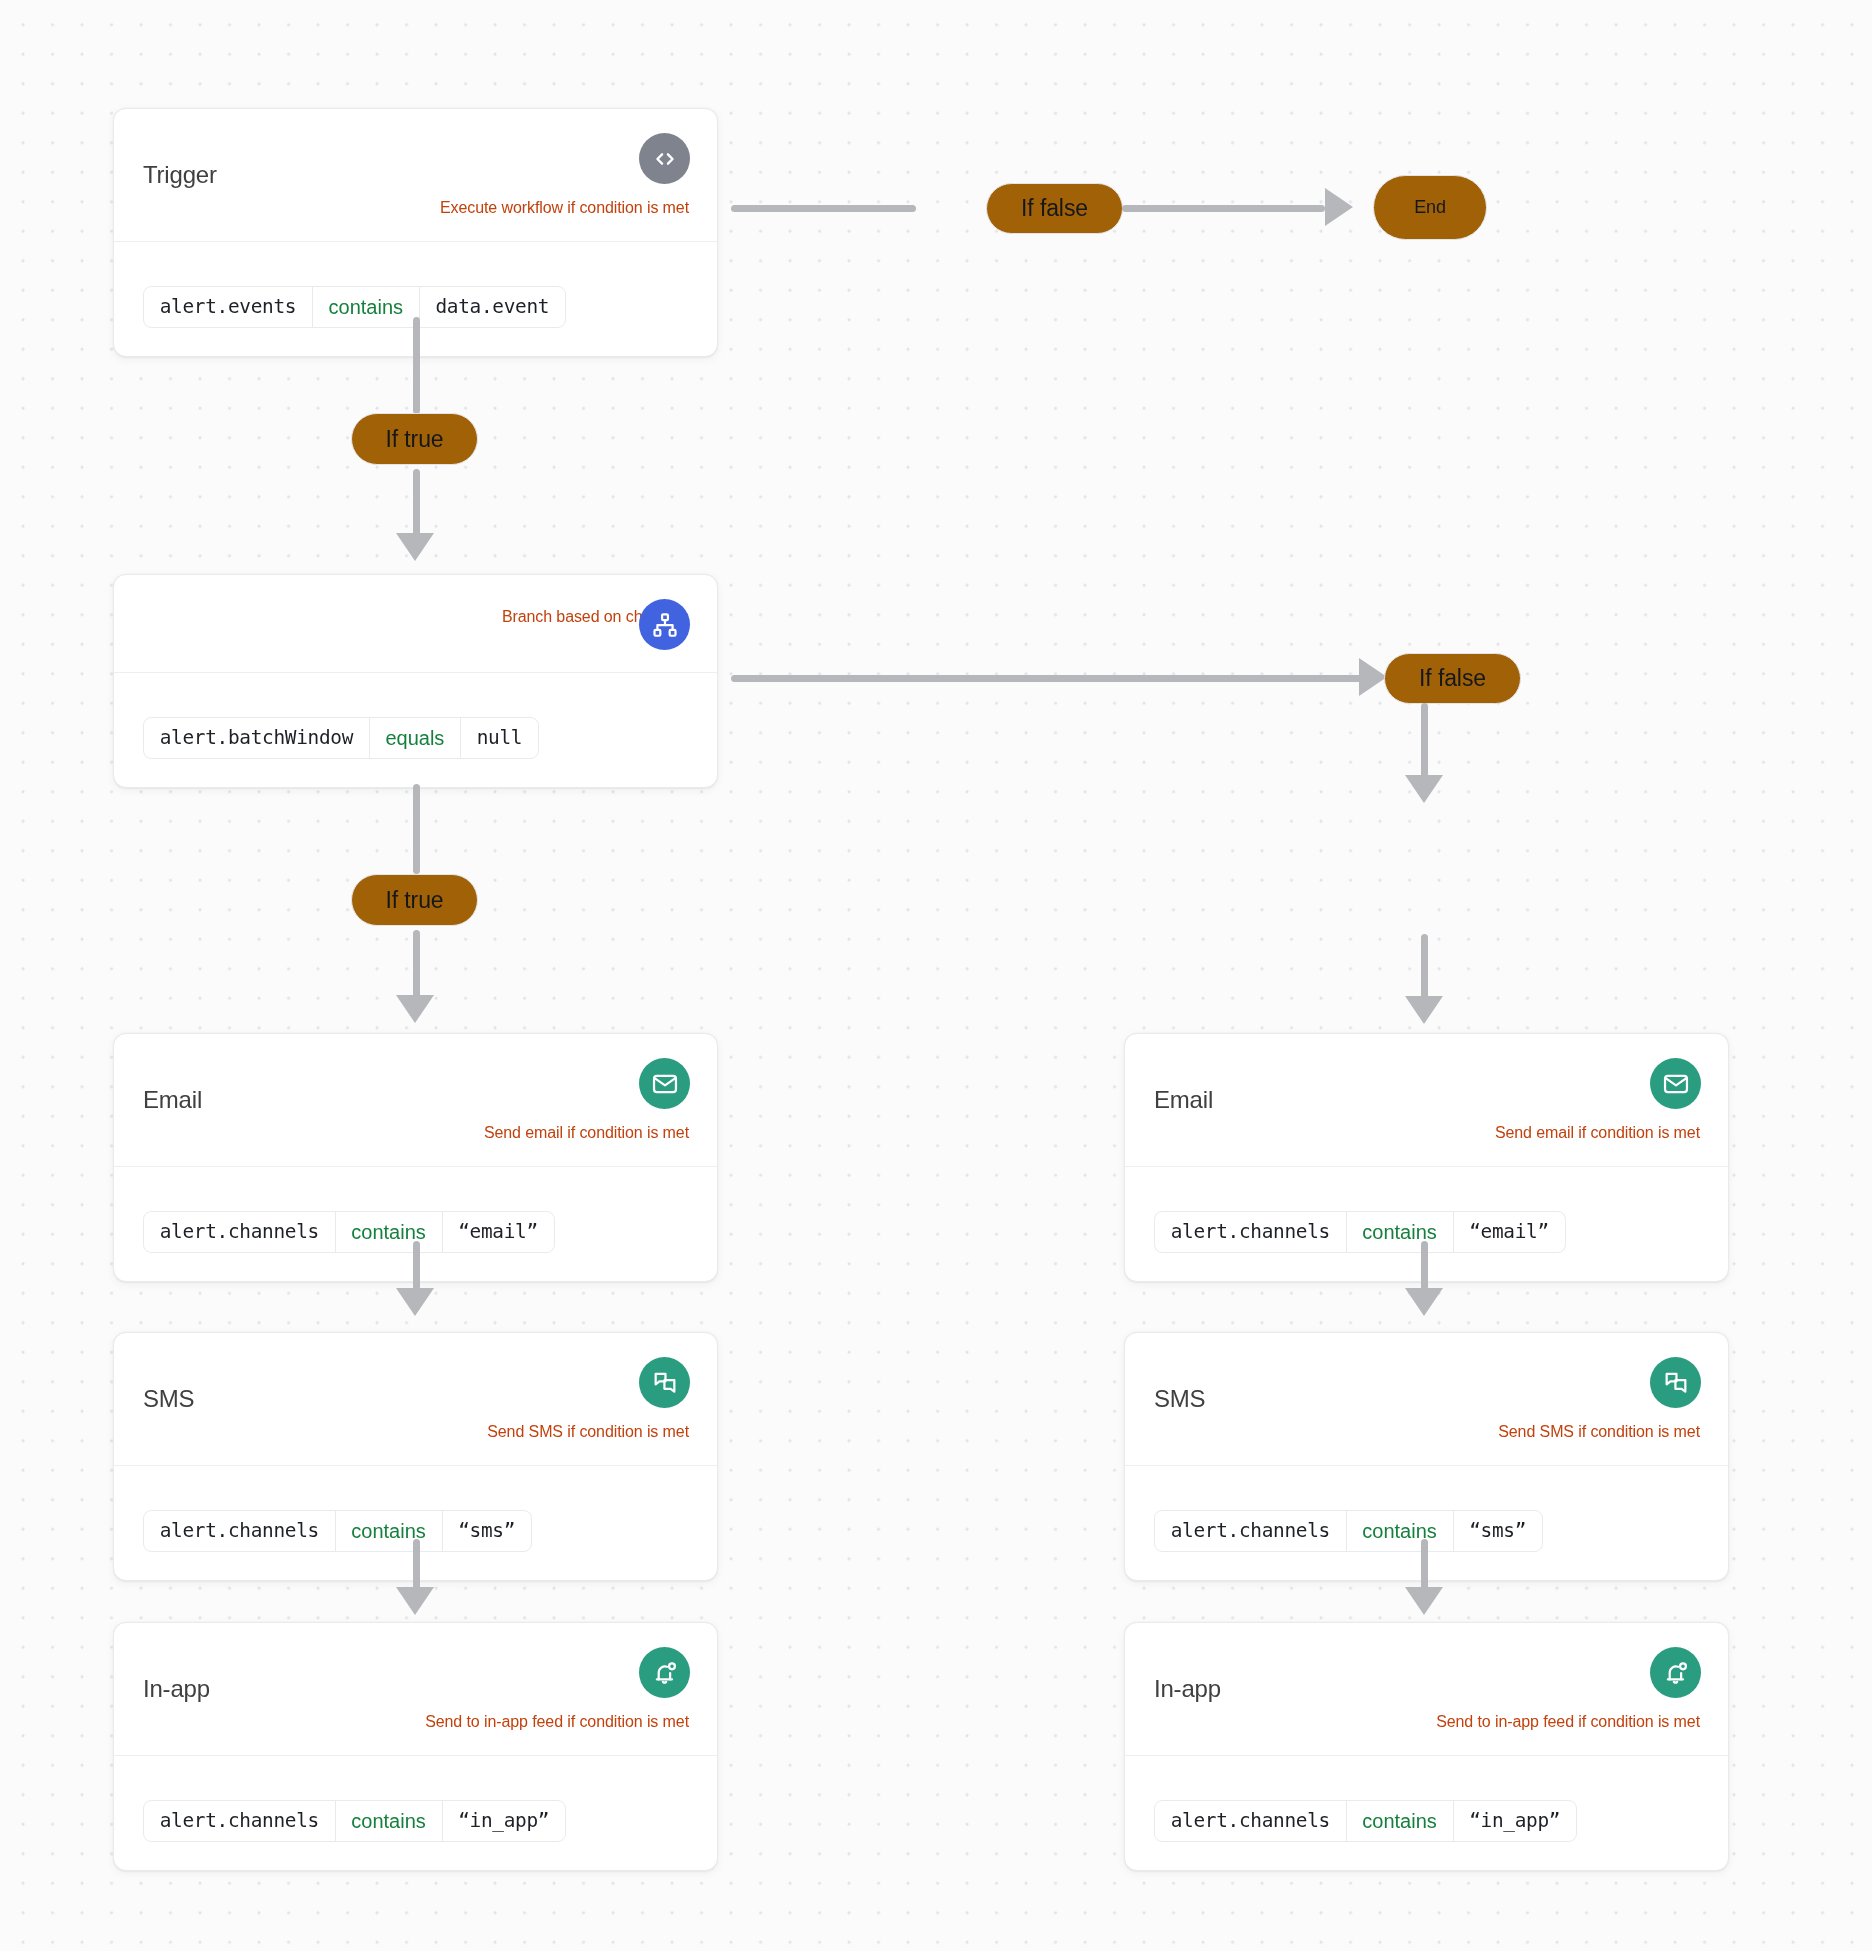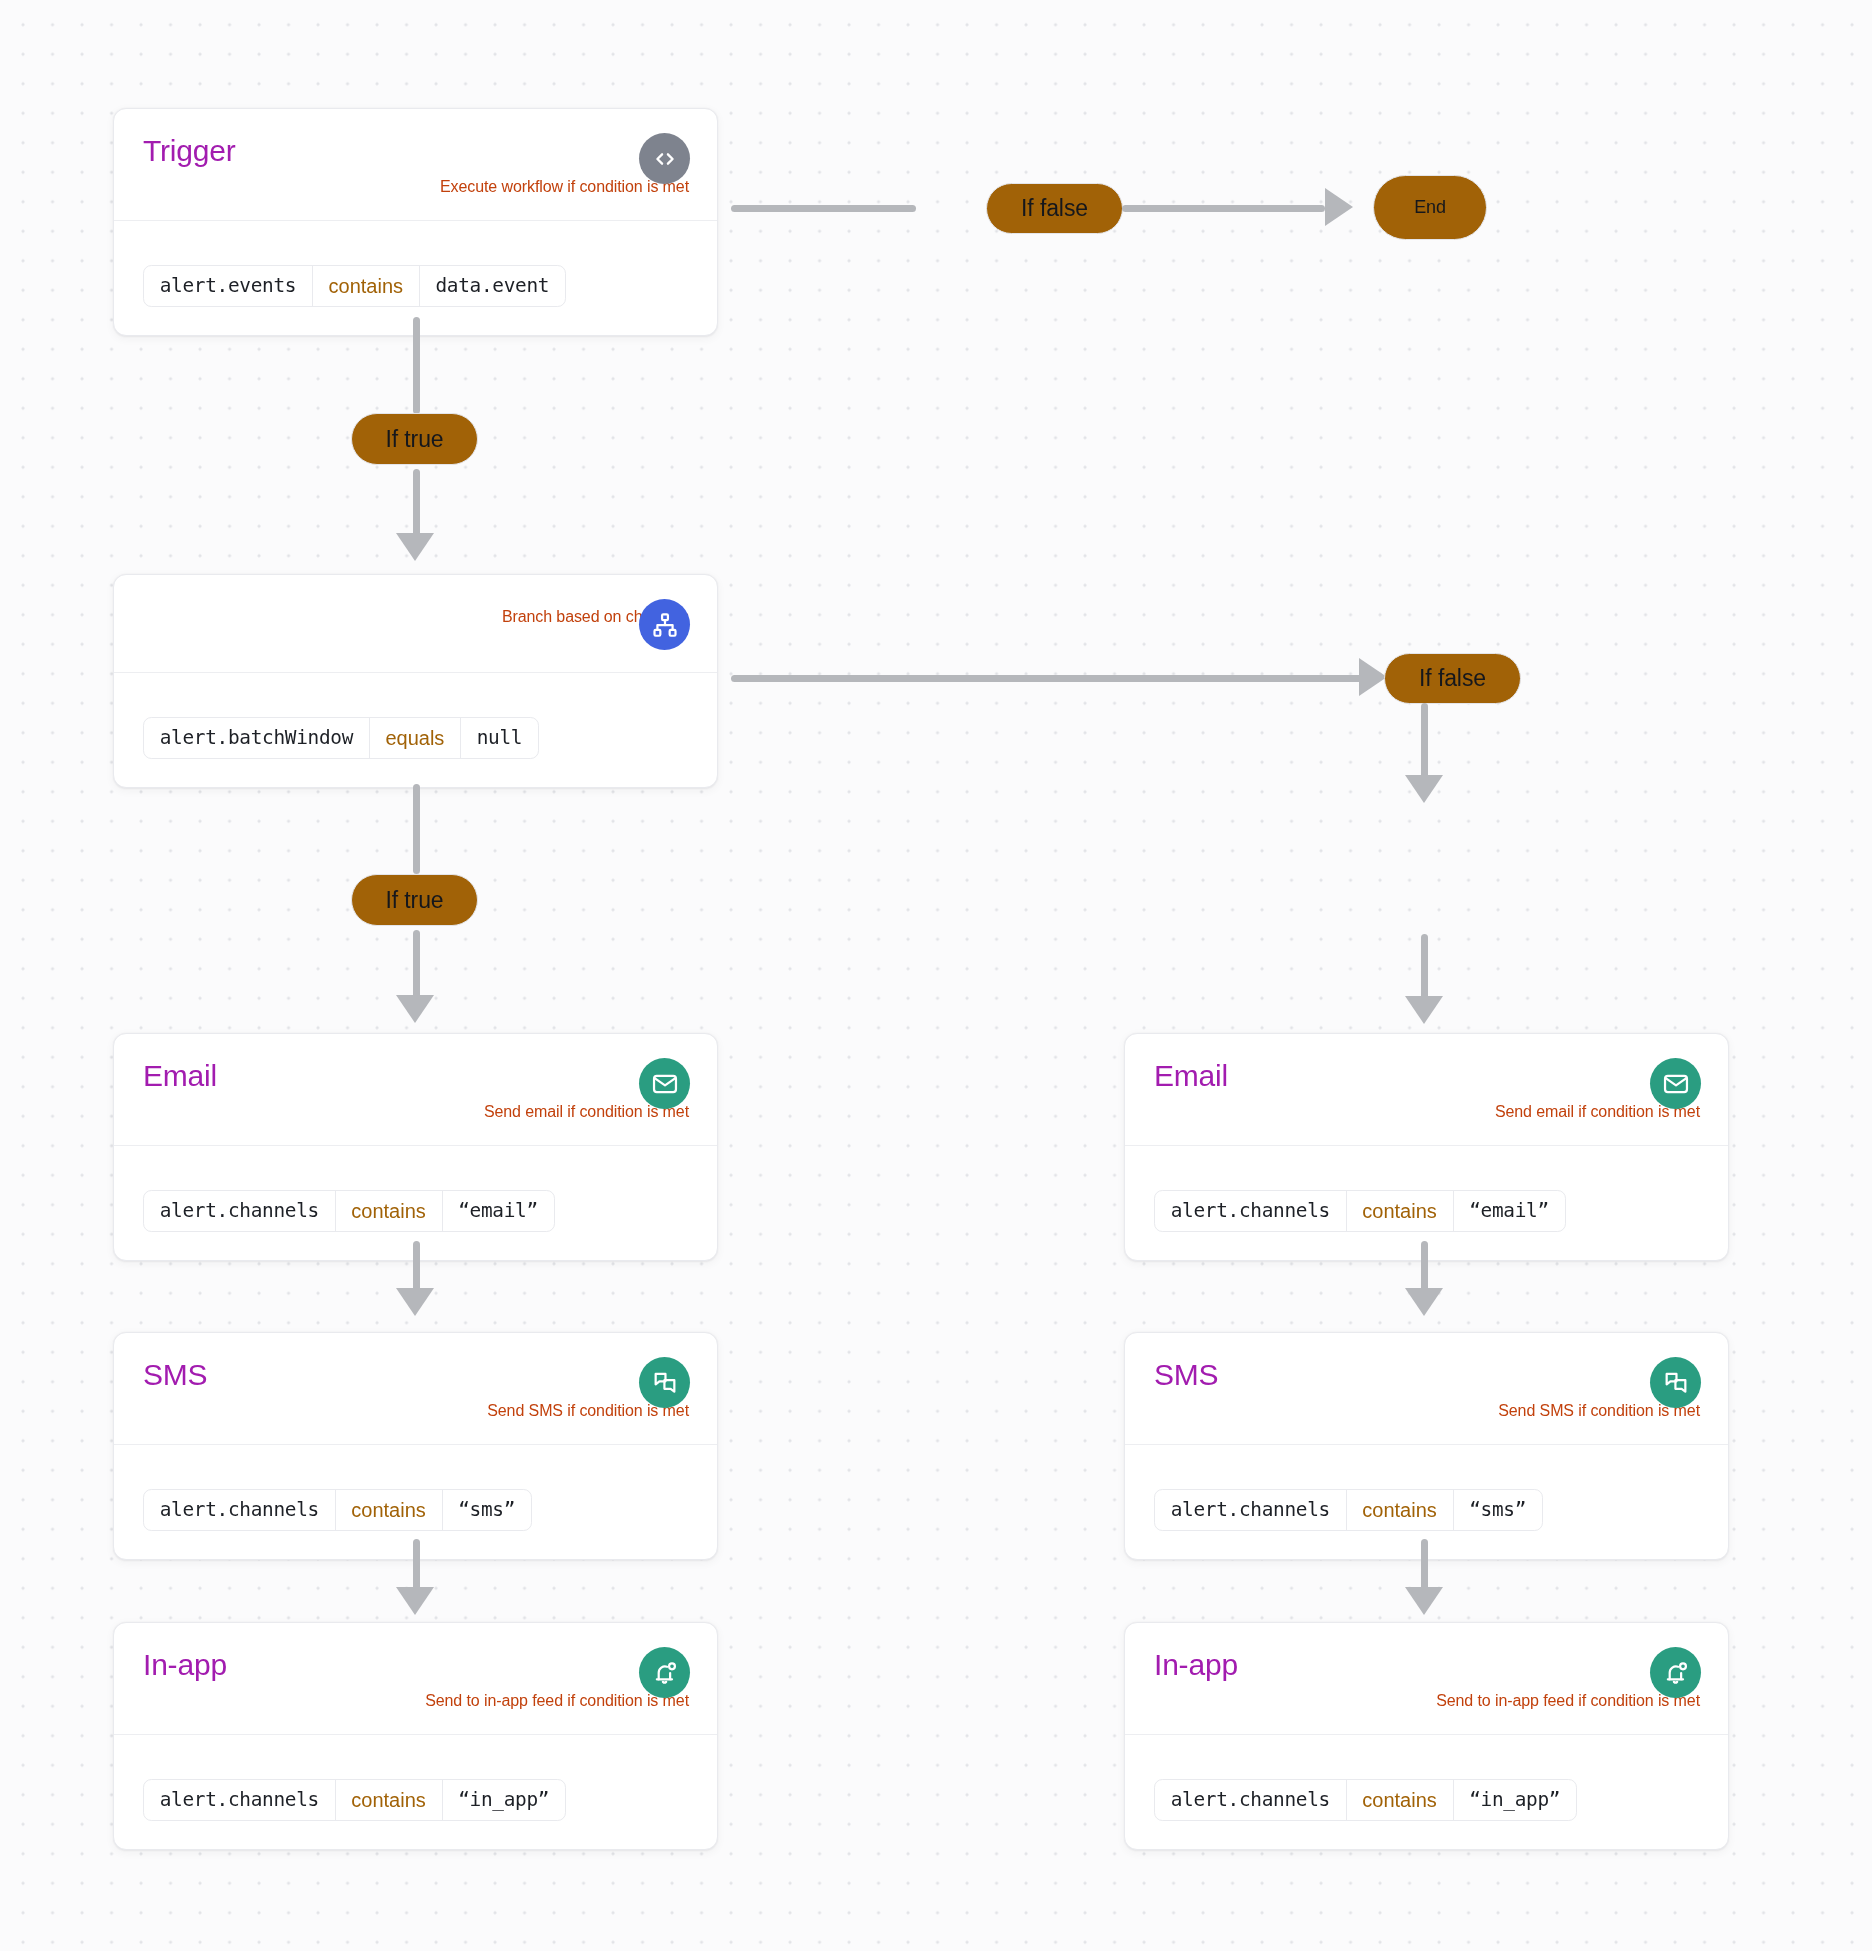--- a/index.html
+++ b/index.html
@@ -31,25 +31,26 @@
     border-radius: 13px;
     box-shadow: 0 0.9px 1.8px rgba(17,20,28,.06), 0 2.8px 9.2px rgba(17,20,28,.045);
   }
   .card-head {
     position: relative;
     padding: 24px 28px 24px 29px;
     min-height: 98px;
   }
   .card.has-cond .card-head { border-bottom: 0.9px solid #edeef1; }
   .card-title {
-    font-size: 30px;
+    font-size: 24px;
     line-height: 1.18;
-    color: #a21caf;
+    color: #404040;
     letter-spacing: -0.2px;
     font-weight: 400;
+    margin-top: 28px;
   }
   .card-sub {
     margin-top: 8.3px;
     font-size: 16px;
     line-height: 1.2;
     color: #c2410c;
     letter-spacing: -0.1px;
     text-align: right;
   }
 
@@ -89,21 +90,21 @@
     white-space: nowrap;
   }
   .cond .c-field,
   .cond .c-value {
     font-family: "DejaVu Sans Mono", "Liberation Mono", monospace;
     color: #1d2026;
     font-size: 19.4px;
     letter-spacing: -0.3px;
   }
   .cond .c-op {
-    color: #a16207;
+    color: #15803d;
     border-left: 0.9px solid #e9eaee;
     border-right: 0.9px solid #e9eaee;
     font-size: 20px;
   }
 
   
   .pill {
     position: absolute;
     display: flex;
     align-items: center;

